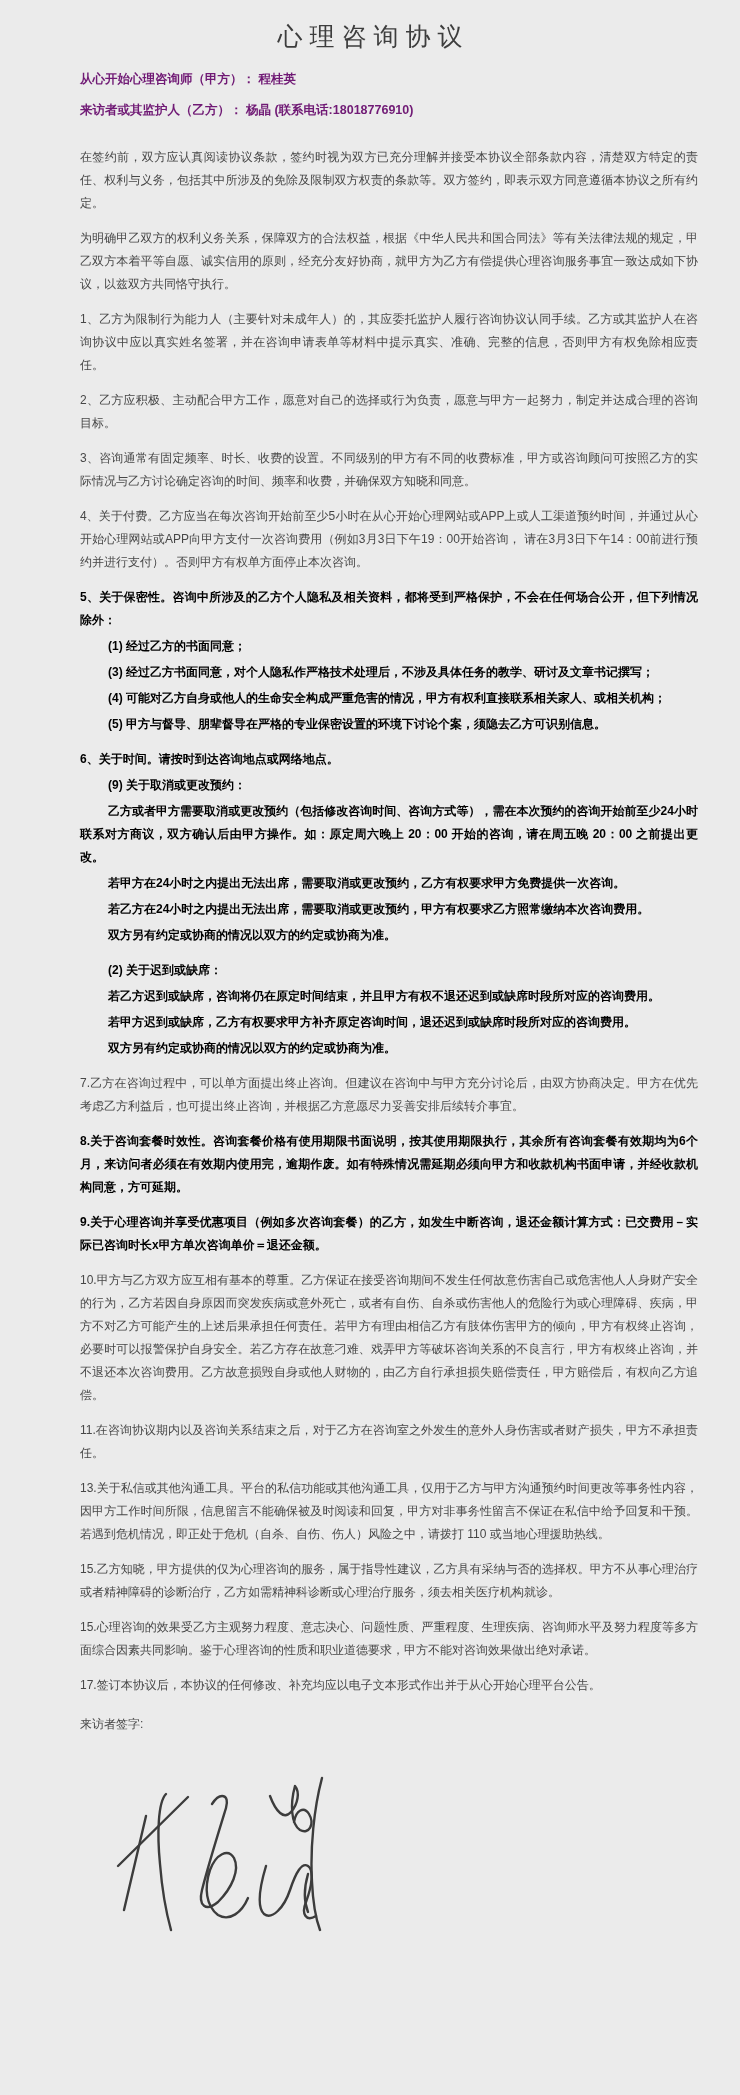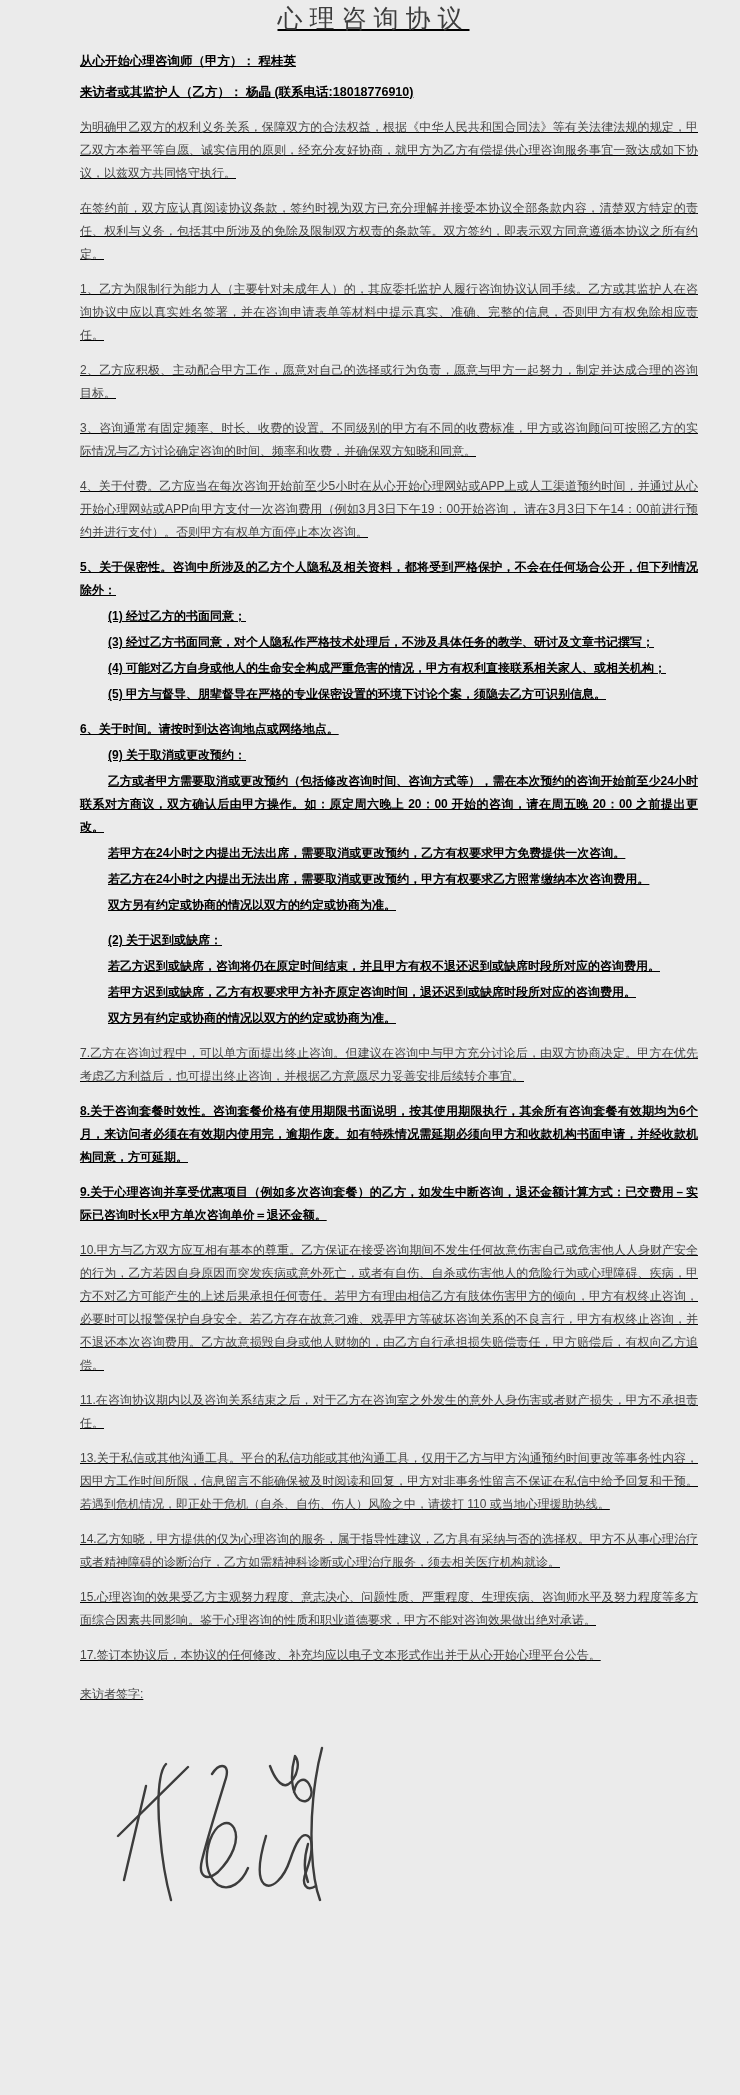--- a/index.html
+++ b/index.html
@@ -7,42 +7,42 @@
     background:#ebebeb;
     font-family:"Liberation Sans","DejaVu Sans",sans-serif;
   }
   .page{
     position:relative;
     width:740px;
     height:2095px;
     overflow:hidden;
     background:#ebebeb;
     box-sizing:border-box;
-    text-decoration:underline;
+    padding-top:18px;
   }
   .doc-title{
     font-size:25px;
     font-weight:400;
     color:#3d3d3d;
     text-align:center;
     letter-spacing:7px;
     padding-left:7px;
     line-height:36px;
     margin:0 0 14px 0;
   }
   .content{
     padding:0 42px 0 80px;
     font-size:12px;
     line-height:23px;
     color:#474747;
     text-align:justify;
   }
   .party-line{
     font-weight:700;
-    color:#000000;
+    color:#701a75;
     margin:0 0 8px 0;
     font-size:12.5px;
   }
   .para{margin:0 0 12px 0;}
   .sub{padding-left:28px;margin-bottom:3px;}
   .cont{text-indent:28px;margin-bottom:3px;}
   .tight{margin-bottom:3px;}
   .bold{font-weight:700;color:#000000;}
   .end{margin-bottom:12px;}
   .sig-label{margin:16px 0 0 0;}
@@ -54,25 +54,25 @@
 </head>
 <body>
 
 <div class="page">
 
   <h1 class="doc-title">心理咨询协议</h1>
 
   <div class="content">
 
     <p class="party-line">从心开始心理咨询师（甲方）： 程桂英</p>
-    <p class="party-line" style="margin-bottom:12px;">来访者或其监护人（乙方）： 杨晶 (联系电话:18018776910)</p>
+    <p class="party-line" style="margin-bottom:24px;">来访者或其监护人（乙方）： 杨晶 (联系电话:18018776910)</p>
 
     <div>
+        <p class="para">在签约前，双方应认真阅读协议条款，签约时视为双方已充分理解并接受本协议全部条款内容，清楚双方特定的责任、权利与义务，包括其中所涉及的免除及限制双方权责的条款等。双方签约，即表示双方同意遵循本协议之所有约定。</p>
         <p class="para">为明确甲乙双方的权利义务关系，保障双方的合法权益，根据《中华人民共和国合同法》等有关法律法规的规定，甲乙双方本着平等自愿、诚实信用的原则，经充分友好协商，就甲方为乙方有偿提供心理咨询服务事宜一致达成如下协议，以兹双方共同恪守执行。</p>
-        <p class="para">在签约前，双方应认真阅读协议条款，签约时视为双方已充分理解并接受本协议全部条款内容，清楚双方特定的责任、权利与义务，包括其中所涉及的免除及限制双方权责的条款等。双方签约，即表示双方同意遵循本协议之所有约定。</p>
         <p class="para">1、乙方为限制行为能力人（主要针对未成年人）的，其应委托监护人履行咨询协议认同手续。乙方或其监护人在咨询协议中应以真实姓名签署，并在咨询申请表单等材料中提示真实、准确、完整的信息，否则甲方有权免除相应责任。</p>
         <p class="para">2、乙方应积极、主动配合甲方工作，愿意对自己的选择或行为负责，愿意与甲方一起努力，制定并达成合理的咨询目标。</p>
         <p class="para">3、咨询通常有固定频率、时长、收费的设置。不同级别的甲方有不同的收费标准，甲方或咨询顾问可按照乙方的实际情况与乙方讨论确定咨询的时间、频率和收费，并确保双方知晓和同意。</p>
         <p class="para">4、关于付费。乙方应当在每次咨询开始前至少5小时在从心开始心理网站或APP上或人工渠道预约时间，并通过从心开始心理网站或APP向甲方支付一次咨询费用（例如3月3日下午19：00开始咨询， 请在3月3日下午14：00前进行预约并进行支付）。否则甲方有权单方面停止本次咨询。</p>
         <p class="para tight bold">5、关于保密性。咨询中所涉及的乙方个人隐私及相关资料，都将受到严格保护，不会在任何场合公开，但下列情况除外：</p>
         <p class="para sub bold">(1) 经过乙方的书面同意；</p>
         <p class="para sub bold">(3) 经过乙方书面同意，对个人隐私作严格技术处理后，不涉及具体任务的教学、研讨及文章书记撰写；</p>
         <p class="para sub bold">(4) 可能对乙方自身或他人的生命安全构成严重危害的情况，甲方有权利直接联系相关家人、或相关机构；</p>
         <p class="para sub bold end">(5) 甲方与督导、朋辈督导在严格的专业保密设置的环境下讨论个案，须隐去乙方可识别信息。</p>
         <p class="para tight bold">6、关于时间。请按时到达咨询地点或网络地点。</p>
@@ -84,21 +84,21 @@
         <p class="para sub bold">(2) 关于迟到或缺席：</p>
         <p class="para cont bold">若乙方迟到或缺席，咨询将仍在原定时间结束，并且甲方有权不退还迟到或缺席时段所对应的咨询费用。</p>
         <p class="para cont bold">若甲方迟到或缺席，乙方有权要求甲方补齐原定咨询时间，退还迟到或缺席时段所对应的咨询费用。</p>
         <p class="para cont bold end">双方另有约定或协商的情况以双方的约定或协商为准。</p>
         <p class="para">7.乙方在咨询过程中，可以单方面提出终止咨询。但建议在咨询中与甲方充分讨论后，由双方协商决定。甲方在优先考虑乙方利益后，也可提出终止咨询，并根据乙方意愿尽力妥善安排后续转介事宜。</p>
         <p class="para bold">8.关于咨询套餐时效性。咨询套餐价格有使用期限书面说明，按其使用期限执行，其余所有咨询套餐有效期均为6个月，来访问者必须在有效期内使用完，逾期作废。如有特殊情况需延期必须向甲方和收款机构书面申请，并经收款机构同意，方可延期。</p>
         <p class="para bold">9.关于心理咨询并享受优惠项目（例如多次咨询套餐）的乙方，如发生中断咨询，退还金额计算方式：已交费用－实际已咨询时长x甲方单次咨询单价＝退还金额。</p>
         <p class="para">10.甲方与乙方双方应互相有基本的尊重。乙方保证在接受咨询期间不发生任何故意伤害自己或危害他人人身财产安全的行为，乙方若因自身原因而突发疾病或意外死亡，或者有自伤、自杀或伤害他人的危险行为或心理障碍、疾病，甲方不对乙方可能产生的上述后果承担任何责任。若甲方有理由相信乙方有肢体伤害甲方的倾向，甲方有权终止咨询，必要时可以报警保护自身安全。若乙方存在故意刁难、戏弄甲方等破坏咨询关系的不良言行，甲方有权终止咨询，并不退还本次咨询费用。乙方故意损毁自身或他人财物的，由乙方自行承担损失赔偿责任，甲方赔偿后，有权向乙方追偿。</p>
         <p class="para">11.在咨询协议期内以及咨询关系结束之后，对于乙方在咨询室之外发生的意外人身伤害或者财产损失，甲方不承担责任。</p>
         <p class="para">13.关于私信或其他沟通工具。平台的私信功能或其他沟通工具，仅用于乙方与甲方沟通预约时间更改等事务性内容，因甲方工作时间所限，信息留言不能确保被及时阅读和回复，甲方对非事务性留言不保证在私信中给予回复和干预。若遇到危机情况，即正处于危机（自杀、自伤、伤人）风险之中，请拨打 110 或当地心理援助热线。</p>
-        <p class="para">14.乙方知晓，甲方提供的仅为心理咨询的服务，属于指导性建议，乙方具有采纳与否的选择权。甲方不从事心理治疗或者精神障碍的诊断治疗，乙方如需精神科诊断或心理治疗服务，须去相关医疗机构就诊。</p>
+        <p class="para">15.乙方知晓，甲方提供的仅为心理咨询的服务，属于指导性建议，乙方具有采纳与否的选择权。甲方不从事心理治疗或者精神障碍的诊断治疗，乙方如需精神科诊断或心理治疗服务，须去相关医疗机构就诊。</p>
         <p class="para">15.心理咨询的效果受乙方主观努力程度、意志决心、问题性质、严重程度、生理疾病、咨询师水平及努力程度等多方面综合因素共同影响。鉴于心理咨询的性质和职业道德要求，甲方不能对咨询效果做出绝对承诺。</p>
         <p class="para">17.签订本协议后，本协议的任何修改、补充均应以电子文本形式作出并于从心开始心理平台公告。</p>
       </div>
 
     <p class="para sig-label">来访者签字:</p>
 
     <div class="sig-area">
       <svg width="260" height="168" viewBox="0 0 260 168" fill="none" stroke="#3c3c3c" stroke-width="2.4" stroke-linecap="round" stroke-linejoin="round">
         <path d="M34,92 L104,23"></path>
         <path d="M82,20 C74,28 73,60 76,90 C78,115 82,138 87,156"></path>

